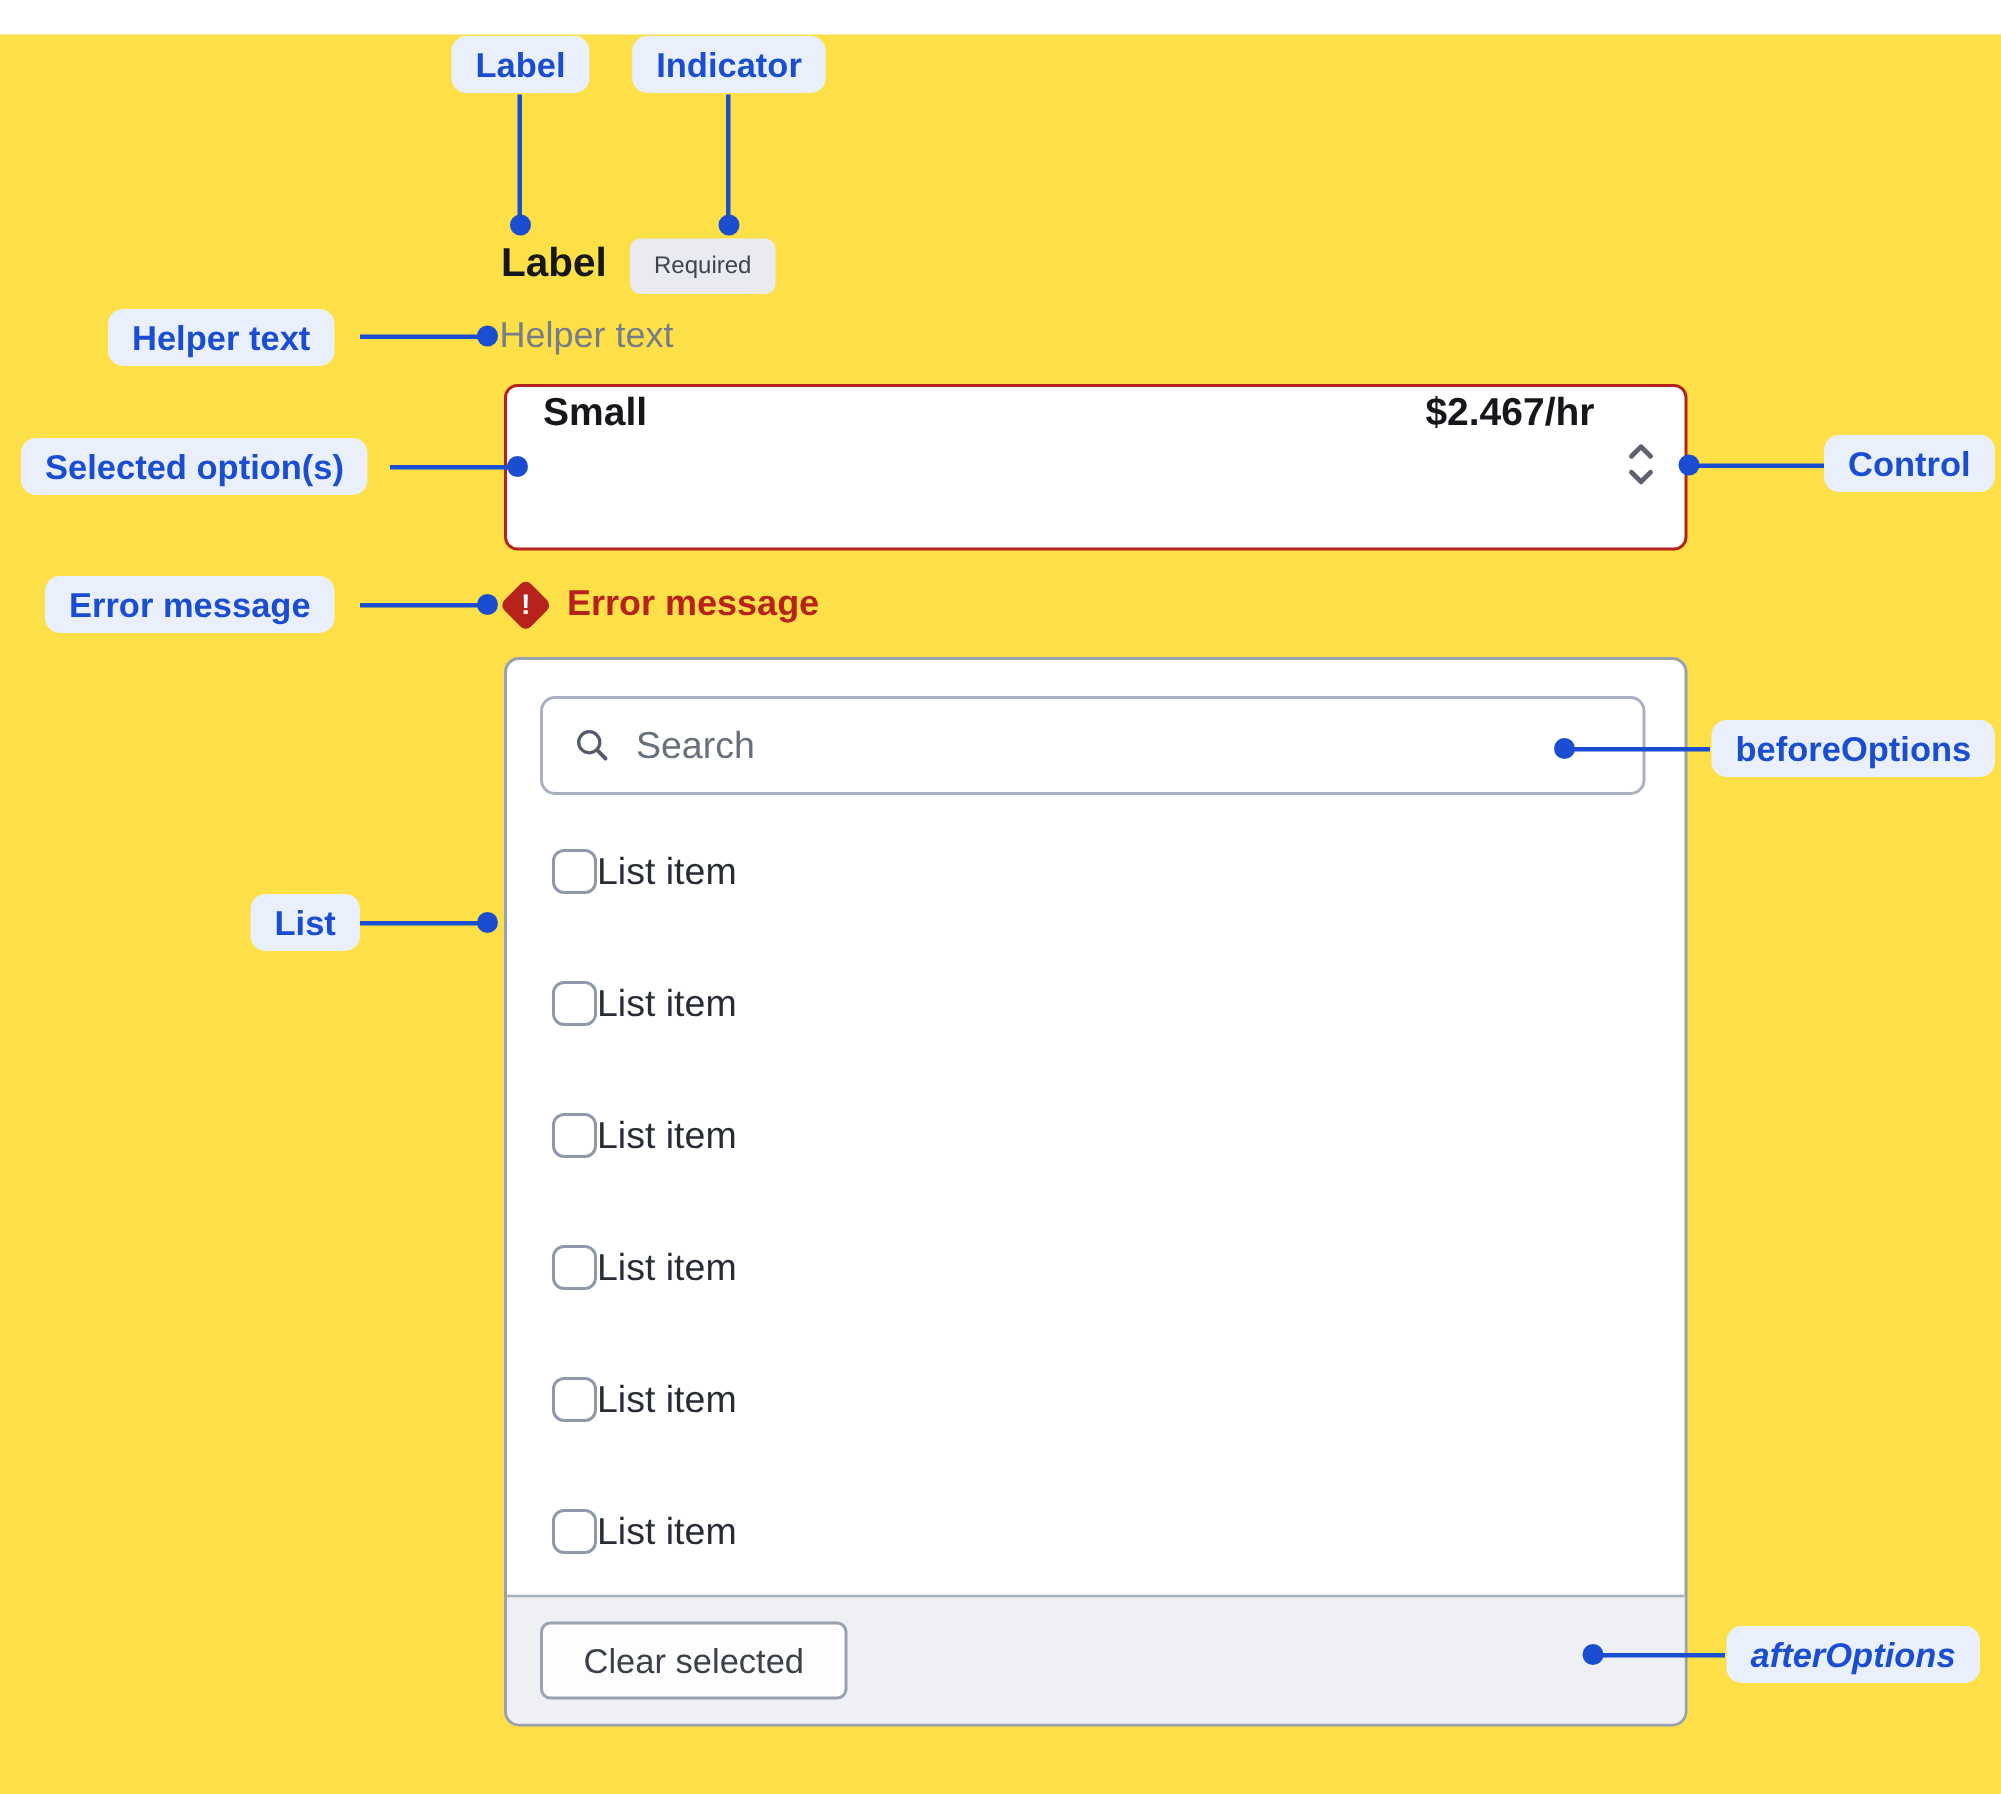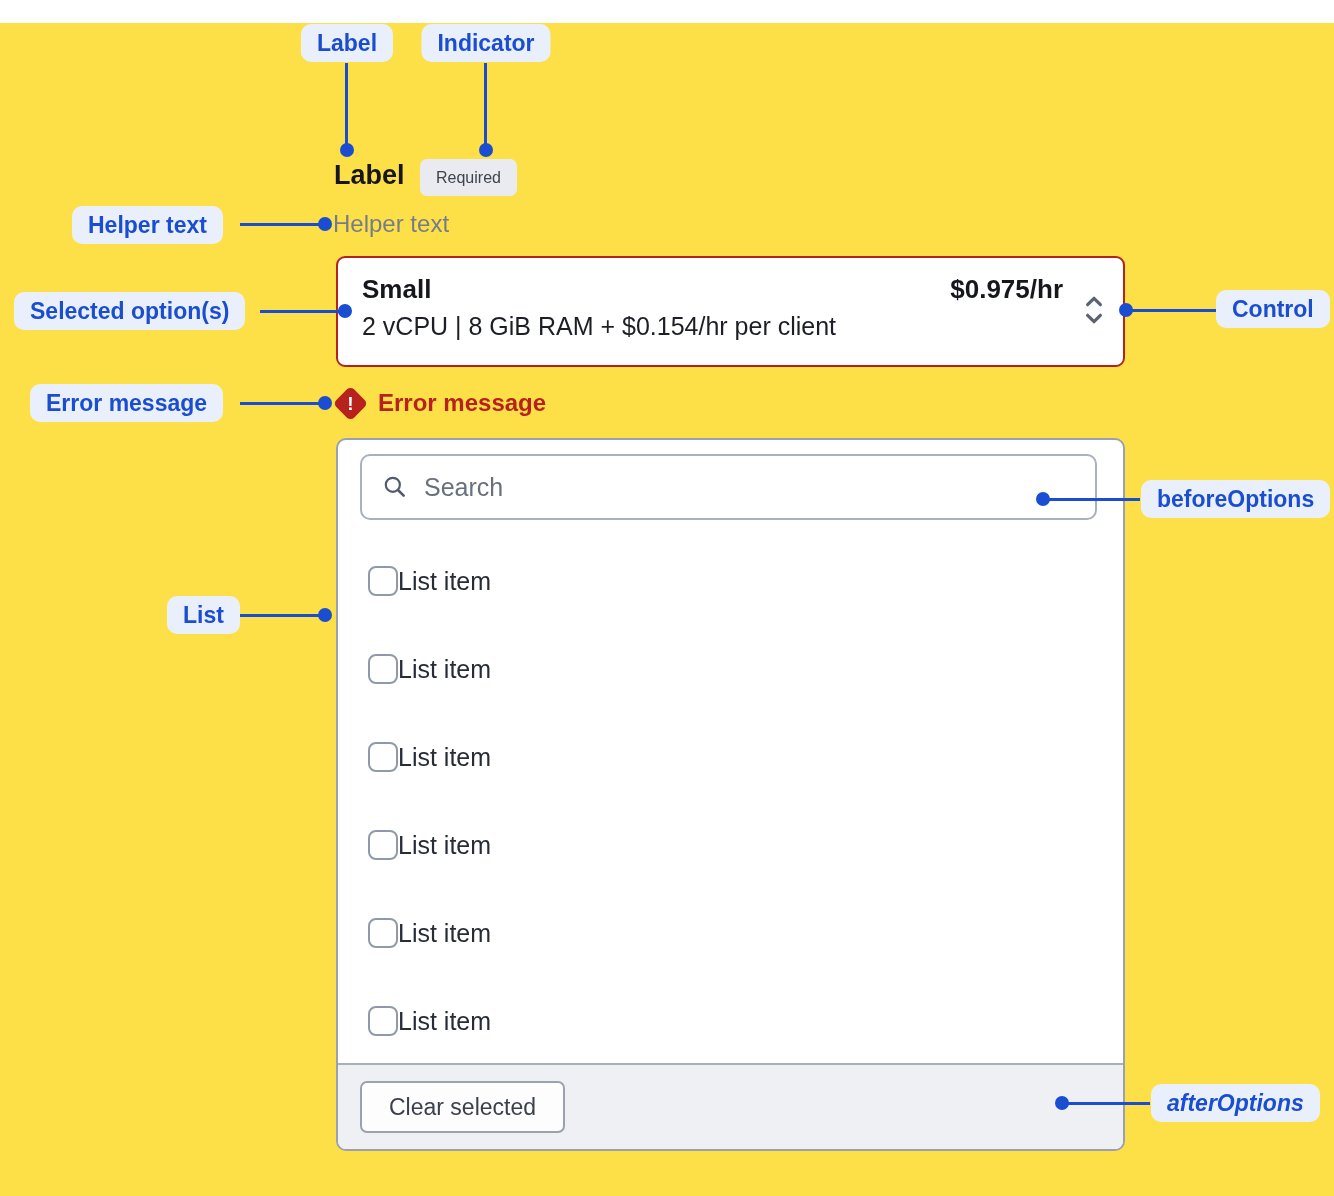--- a/index.html
+++ b/index.html
@@ -26,21 +26,21 @@
     position:absolute; left:420px; top:136px; height:37px; line-height:37px;
     padding:0 16px; background:#e9ebf0; border-radius:7px; font-size:16px; color:#3f434d;
   }
   .helper-text { position:absolute; left:333px; top:187px; font-size:24px; color:#757c8a; }
 
   
   .control-box {
     position:absolute; left:336px; top:233px; width:789px; height:111px;
     border:2.5px solid #b4231e; border-radius:9px; background:#fff; cursor:pointer;
   }
-  .control-inner { padding:15px 24px 0 24px; }
+  .control-inner { padding:0 24px 0 24px; }
   .control-row1 { display:flex; justify-content:space-between; padding-right:36px;
     font-size:26px; font-weight:700; color:#15171c; line-height:32px; }
   .control-row2 { margin-top:6px; font-size:25px; color:#1c1f26; line-height:31px; }
   .control-chevron { position:absolute; right:16px; top:50%; transform:translateY(-50%); }
 
   
   .error-icon {
     position:absolute; left:338px; top:368px; width:25px; height:25px;
     background:#b7221d; border-radius:5px; transform:rotate(45deg); z-index:3;
   }
@@ -49,21 +49,21 @@
     color:#fff; font-weight:700; font-size:19px; line-height:25px; text-align:center;
   }
   .error-text { position:absolute; left:378px; top:366px; font-size:24px; font-weight:600; color:#b7221d; }
 
   
   .panel {
     position:absolute; left:336px; top:415px; width:789px; height:713px;
     background:#fff; border:2px solid #99a1b0; border-radius:10px; z-index:1;
   }
   .search-box {
-    position:absolute; left:22px; top:14px; width:737px; height:66px;
+    position:absolute; left:22px; top:24px; width:737px; height:66px;
     border:2px solid #a9b0bf; border-radius:10px; background:#fff;
     display:flex; align-items:center; padding:0 20px; gap:16px;
   }
   .search-box input {
     flex:1; border:none; outline:none; font-family:"Liberation Sans", sans-serif;
     font-size:25px; color:#333943; background:transparent;
   }
   .search-box input::placeholder { color:#69707d; opacity:1; }
 
   .option-row { position:absolute; left:30px; display:flex; align-items:center; gap:0; height:32px; cursor:pointer; }
@@ -99,23 +99,22 @@
 
   <span class="pill" style="left:72px; top:183px;">Helper text</span>
   <div class="hline" style="left:240px; top:200px; width:85px;"></div>
   <div class="dot" style="left:318px; top:194px;"></div>
   <span class="helper-text">Helper text</span>
 
   <div class="control-box">
     <div class="control-inner">
       <div class="control-row1">
         <span>Small</span>
-        <span>$0.975/hr</span>
+        <span>$2.467/hr</span>
       </div>
-      <div class="control-row2">2 vCPU | 8 GiB RAM + $0.154/hr per client</div>
     </div>
     <span class="control-chevron">
       <svg width="26" height="34" viewBox="0 0 24 32">
         <polyline points="6,11 12,5 18,11" fill="none" stroke="#5b6370" stroke-width="3" stroke-linecap="round" stroke-linejoin="round"></polyline>
         <polyline points="6,21 12,27 18,21" fill="none" stroke="#5b6370" stroke-width="3" stroke-linecap="round" stroke-linejoin="round"></polyline>
       </svg>
     </span>
   </div>
 
   <span class="pill" style="left:14px; top:269px;">Selected option(s)</span>

